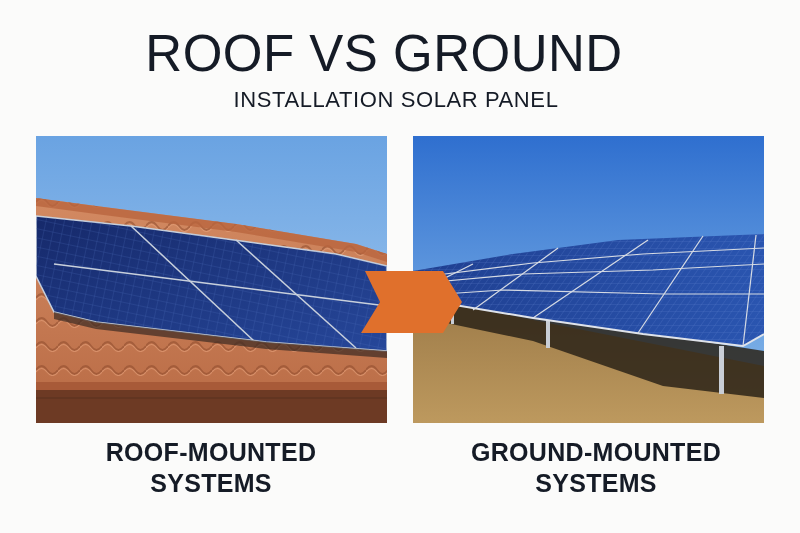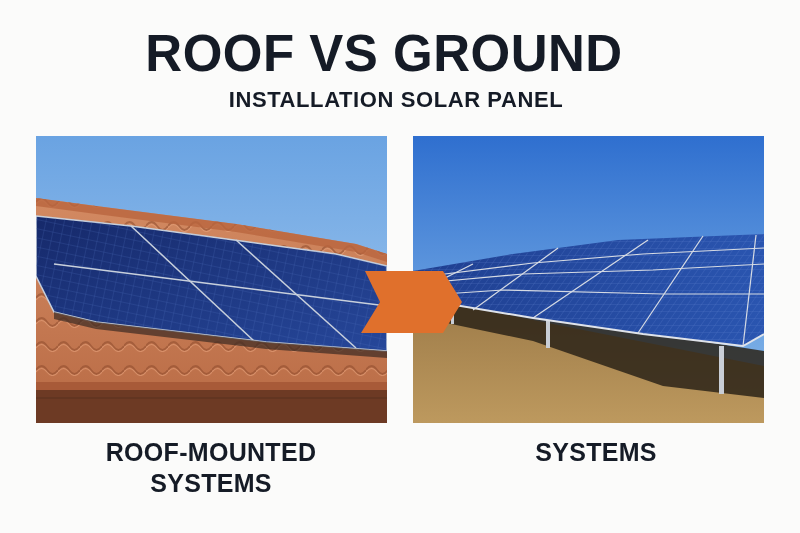--- a/index.html
+++ b/index.html
@@ -5,26 +5,26 @@
   html, body { margin: 0; padding: 0; }
   body {
     width: 800px; height: 533px; overflow: hidden;
     background: #fbfbfa;
     font-family: "Liberation Sans", "DejaVu Sans", sans-serif;
     color: #151b26;
     position: relative;
   }
   .title {
     position: absolute; left: 0; top: 26px; width: 768px;
-    text-align: center; font-size: 51px; font-weight: 700;
+    text-align: center; font-size: 51px; font-weight: 400;
     letter-spacing: 0.5px; line-height: 56px; margin: 0;
   }
   .subtitle {
     position: absolute; left: 0; top: 87px; width: 792px;
-    text-align: center; font-size: 22px; font-weight: 700;
+    text-align: center; font-size: 22px; font-weight: 400;
     letter-spacing: 0.6px; line-height: 26px; margin: 0;
   }
   .photo {
     position: absolute; top: 136px; width: 351px; height: 287px;
     overflow: hidden;
   }
   .photo svg { display: block; width: 100%; height: 100%; }
   .photo-roof { left: 36px; }
   .photo-ground { left: 413px; }
   .arrow {
@@ -142,14 +142,15 @@
   <svg viewBox="0 0 106 66">
     <polygon points="7,2 85,2 104,33 85,64 3,64 22,33" fill="#e0702c"></polygon>
   </svg>
 </div>
 
 <div class="caption caption-roof">
   <span>ROOF-MOUNTED</span>
   <span>SYSTEMS</span>
 </div>
 <div class="caption caption-ground">
+  <span>GROUND-MOUNTED</span>
   <span>SYSTEMS</span>
 </div>
 
 </body></html>

